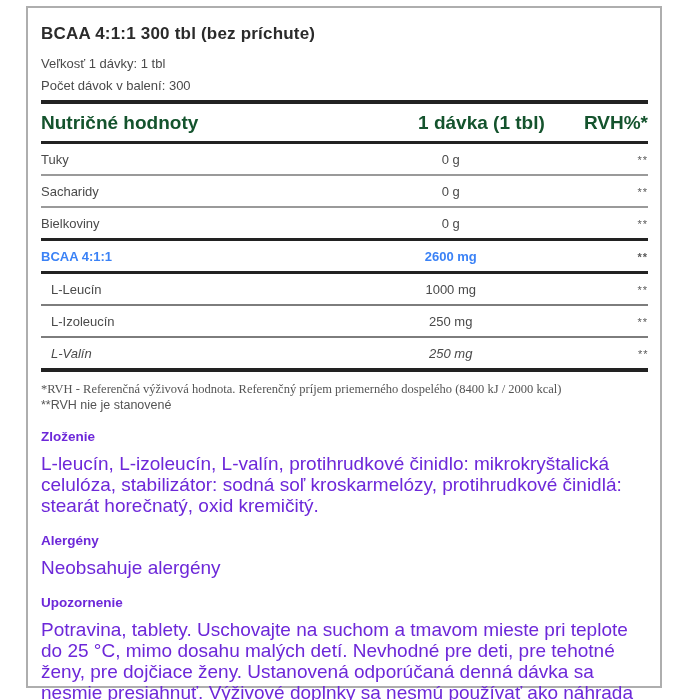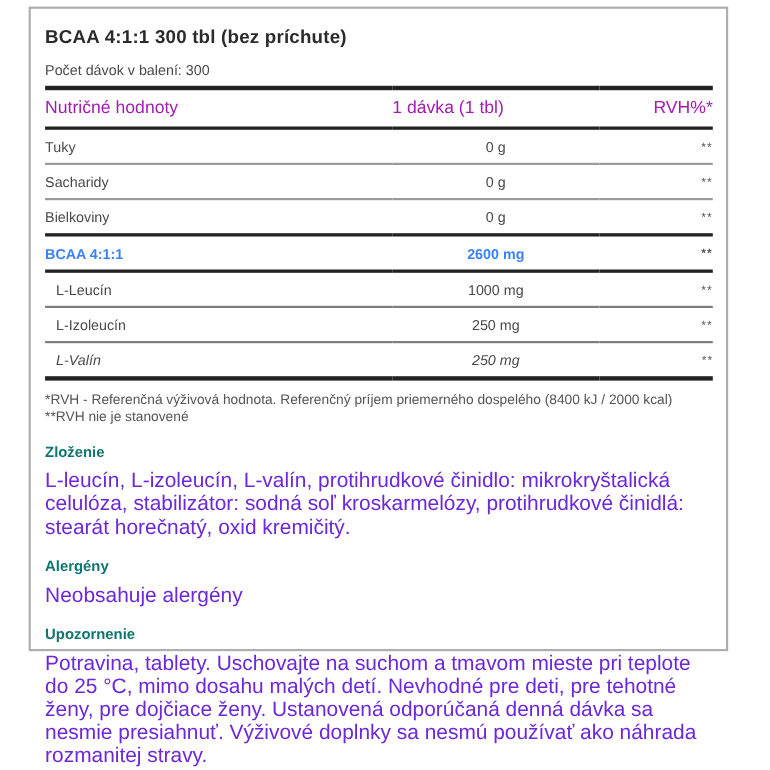--- a/index.html
+++ b/index.html
@@ -2,62 +2,63 @@
 <html><head>
 <meta charset="utf-8">
 <style>
   html,body{margin:0;padding:0;background:#ffffff;}
   .canvas{
     position:relative;width:700px;height:700px;background:#ffffff;
     font-family:"Liberation Sans","DejaVu Sans",sans-serif;
     color:#4a4a4a;overflow:hidden;
   }
   .label-box{
-    position:absolute;left:26px;top:6px;width:636px;height:586px;
+    position:absolute;left:26px;top:6px;width:636px;height:682px;
     border:2px solid #aeaeae;background:#ffffff;box-sizing:border-box;
     padding:10px 12px 0 13px;
   }
   .title{
     font-size:17px;font-weight:bold;color:#2b2b2b;
     margin:6px 0 12px 0;letter-spacing:.2px;
   }
   .serving-line{font-size:13px;color:#4a4a4a;margin:0 0 7px 0;}
   table.nutrition{
     width:100%;border-collapse:collapse;table-layout:fixed;
     margin-top:4px;border-top:4px solid #222222;
     font-size:13px;color:#4a4a4a;
   }
   table.nutrition th{
-    font-weight:normal;color:#a21caf;text-align:left;
-    padding:8px 0 7px 0;border-bottom:3px solid #222222;font-size:16px;
+    font-weight:bold;color:#14532d;text-align:left;
+    padding:8px 0 7px 0;border-bottom:3px solid #222222;font-size:19px;
   }
-  table.nutrition th.col-val{text-align:left;}
+  table.nutrition th.col-val{text-align:right;}
   table.nutrition th.col-rvh{text-align:right;}
   table.nutrition td{padding:8px 0 7px 0;vertical-align:middle;}
   table.nutrition td.val{text-align:center;}
   table.nutrition td.rvh{text-align:right;font-size:11px;color:#5a5a5a;letter-spacing:1px;}
   tr.row-normal td{border-bottom:2px solid #9a9a9a;}
   tr.row-sub td{border-bottom:2px solid #7d7d7d;}
   tr.row-sub td:first-child{padding-left:10px;}
   tr.row-bold td{font-weight:bold;color:#3b82f6;border-bottom:3px solid #222222;}
   tr.heavy-bottom td{border-bottom:3px solid #222222 !important;}
   tr.last-row td{border-bottom:4px solid #222222 !important;font-style:italic;}
-  .footnote{font-size:12.5px;color:#545454;line-height:18px;margin:8px 0 0 0;max-width:600px;}
+  .footnote{font-size:12.5px;color:#545454;line-height:18px;margin:8px 0 0 0;max-width:600px;font-family:Liberation Serif, serif;}
   .footnote2{font-size:12.5px;color:#545454;margin:0 0 0 0;}
-  .section-heading{font-size:13.5px;font-weight:bold;color:#0f766e;margin:17px 0 0 0;}
+  .section-heading{font-size:13.5px;font-weight:bold;color:#6d28d9;margin:17px 0 0 0;}
   .section-text{font-size:19px;color:#6d28d9;line-height:21px;margin:9px 0 0 0;max-width:606px;}
 </style>
 </head>
 <body>
 
 <div class="canvas">
   <div class="label-box">
 
     <div class="title">BCAA 4:1:1 300 tbl (bez príchute)</div>
 
+    <div class="serving-line">Veľkosť 1 dávky: 1 tbl</div>
     <div class="serving-line">Počet dávok v balení: 300</div>
 
     <table class="nutrition">
       <colgroup>
         <col style="width:52%">
           <col style="width:31%">
           <col style="width:17%">
       </colgroup>
       <thead>
         <tr>

